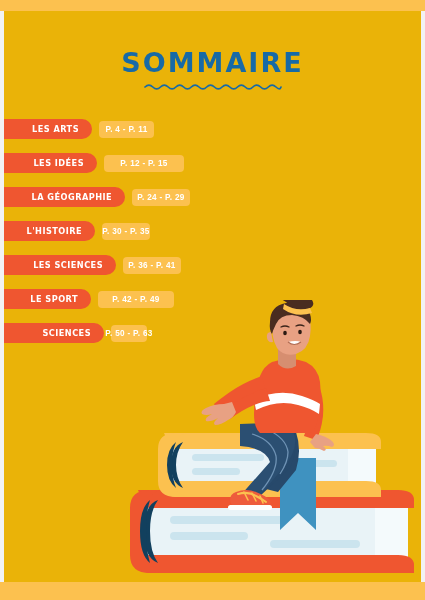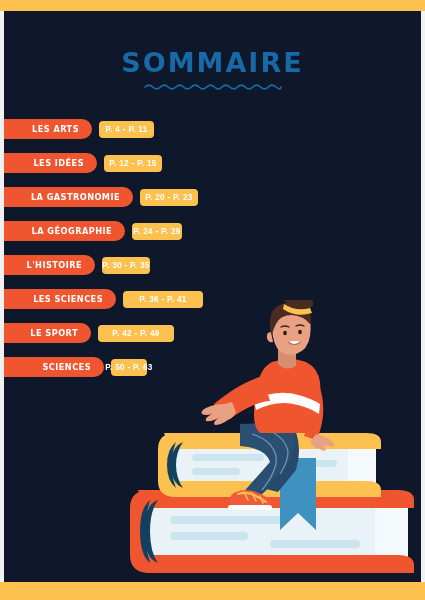--- a/index.html
+++ b/index.html
@@ -11,21 +11,21 @@
     width: 425px;
     height: 600px;
     overflow: hidden;
     font-family: "Liberation Sans", sans-serif;
   }
 
   #page {
     position: relative;
     width: 425px;
     height: 600px;
-    background: #0f172a;
+    background: #eab308;
     box-sizing: border-box;
     overflow: hidden;
   }
 
   
   .page-frame {
     position: absolute;
     left: 0; top: 0;
     width: 425px; height: 600px;
     border-left: 4px solid #f2f2f3;
@@ -164,58 +164,50 @@
       </div>
       <div class="pages-pill" style="width:55px">
         <span class="pages-label">P. 4 - P. 11</span>
       </div>
     </div>
 
     <div class="toc-row">
       <div class="chapter-pill" style="width:103px">
         <span class="chapter-label">LES IDÉES</span>
       </div>
-      <div class="pages-pill" style="width:58px">
+      <div class="pages-pill" style="width:80px">
         <span class="pages-label">P. 12 - P. 15</span>
       </div>
     </div>
 
 
-    <div class="toc-row">
-      <div class="chapter-pill" style="width:139px">
-        <span class="chapter-label">LA GASTRONOMIE</span>
-      </div>
-      <div class="pages-pill" style="width:58px">
-        <span class="pages-label">P. 20 - P. 23</span>
-      </div>
-    </div>
 
     <div class="toc-row">
       <div class="chapter-pill" style="width:131px">
         <span class="chapter-label">LA GÉOGRAPHIE</span>
       </div>
-      <div class="pages-pill" style="width:50px">
+      <div class="pages-pill" style="width:58px">
         <span class="pages-label">P. 24 - P. 29</span>
       </div>
     </div>
 
     <div class="toc-row">
       <div class="chapter-pill" style="width:101px">
         <span class="chapter-label">L'HISTOIRE</span>
       </div>
       <div class="pages-pill" style="width:48px">
         <span class="pages-label">P. 30 - P. 35</span>
       </div>
     </div>
 
     <div class="toc-row">
       <div class="chapter-pill" style="width:122px">
         <span class="chapter-label">LES SCIENCES</span>
       </div>
-      <div class="pages-pill" style="width:80px">
+      <div class="pages-pill" style="width:58px">
         <span class="pages-label">P. 36 - P. 41</span>
       </div>
     </div>
 
     <div class="toc-row">
       <div class="chapter-pill" style="width:97px">
         <span class="chapter-label">LE SPORT</span>
       </div>
       <div class="pages-pill" style="width:76px">
         <span class="pages-label">P. 42 - P. 49</span>

